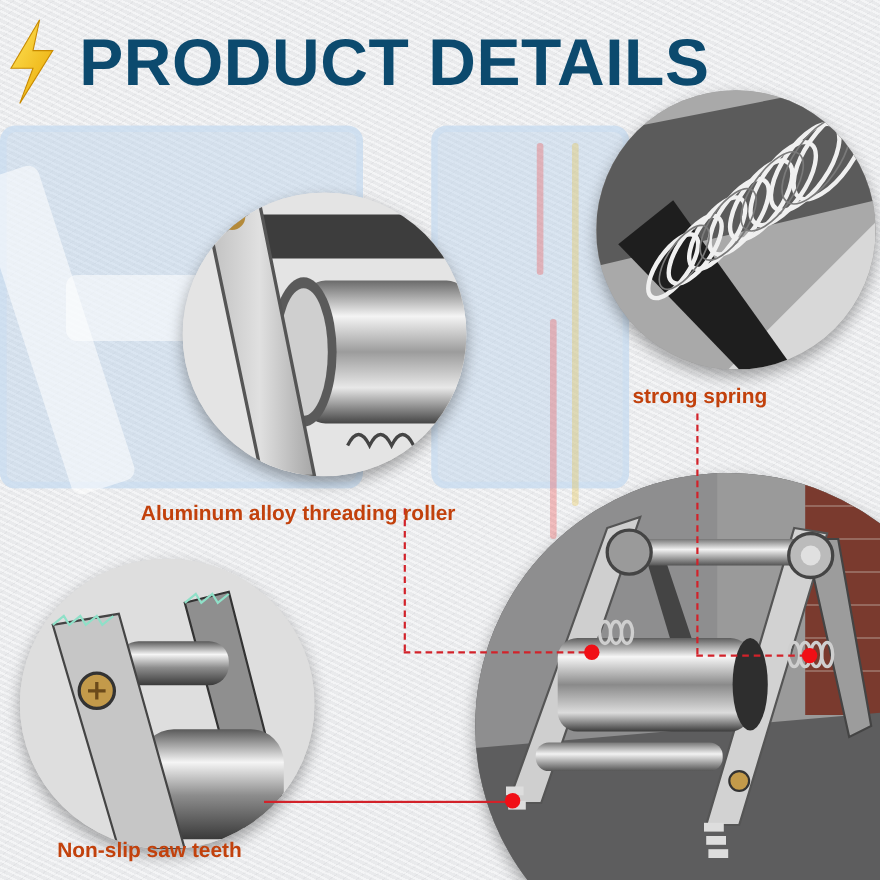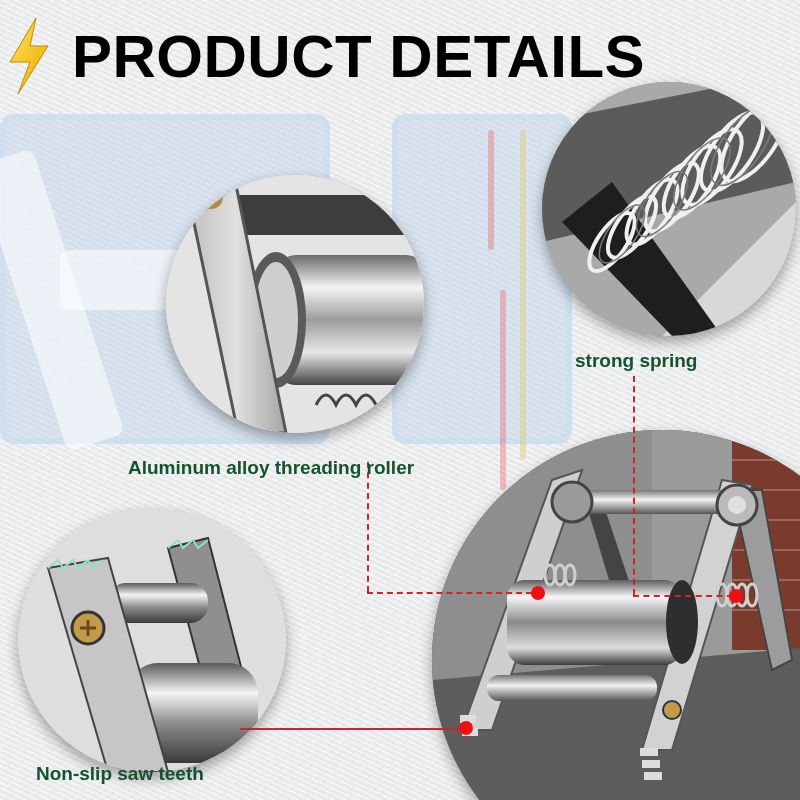--- a/index.html
+++ b/index.html
@@ -34,41 +34,41 @@
   }
 
   
   .header {
     position: absolute; left: 4px; top: 16px; height: 80px;
     display: flex; align-items: center;
   }
   .bolt { width: 60px; height: 80px; margin-right: 8px; }
   .title {
     font-family: "Liberation Sans", sans-serif;
-    font-weight: 700; font-size: 60px; color: #000000;
+    font-weight: 700; font-size: 60px; color: #0c4a6e;
     letter-spacing: 0.5px;
   }
 
   
   .circle {
     position: absolute; border-radius: 50%; overflow: hidden;
     box-shadow: 0 6px 14px rgba(0,0,0,0.35);
   }
   .c-roller { left: 166px; top: 175px; width: 258px; height: 258px; background: #e2e2e2; }
   .c-spring { left: 542px; top: 82px; width: 254px; height: 254px; background: #9a9a9a; }
   .c-teeth { left: 18px; top: 508px; width: 268px; height: 264px; background: #dcdcdc; }
   .c-main { left: 432px; top: 430px; width: 460px; height: 460px; background: #6f6f70; }
 
   .label {
-    position: absolute; font-weight: 700; color: #14532d; font-size: 19px;
+    position: absolute; font-weight: 700; color: #c2410c; font-size: 19px;
     white-space: nowrap;
   }
   .lbl-roller { left: 128px; top: 457px; }
   .lbl-spring { left: 575px; top: 350px; }
-  .lbl-teeth { left: 36px; top: 763px; }
+  .lbl-teeth { left: 52px; top: 763px; }
 
   .connector { position: absolute; background: transparent; }
   .dash-v { border-left: 2px dashed #d2222a; width: 0; }
   .dash-h { border-top: 2px dashed #d2222a; height: 0; }
   .solid-h { border-top: 2px solid #d2222a; height: 0; }
   .dot {
     position: absolute; width: 14px; height: 14px; border-radius: 50%;
     background: #f10f16;
   }
 </style>

